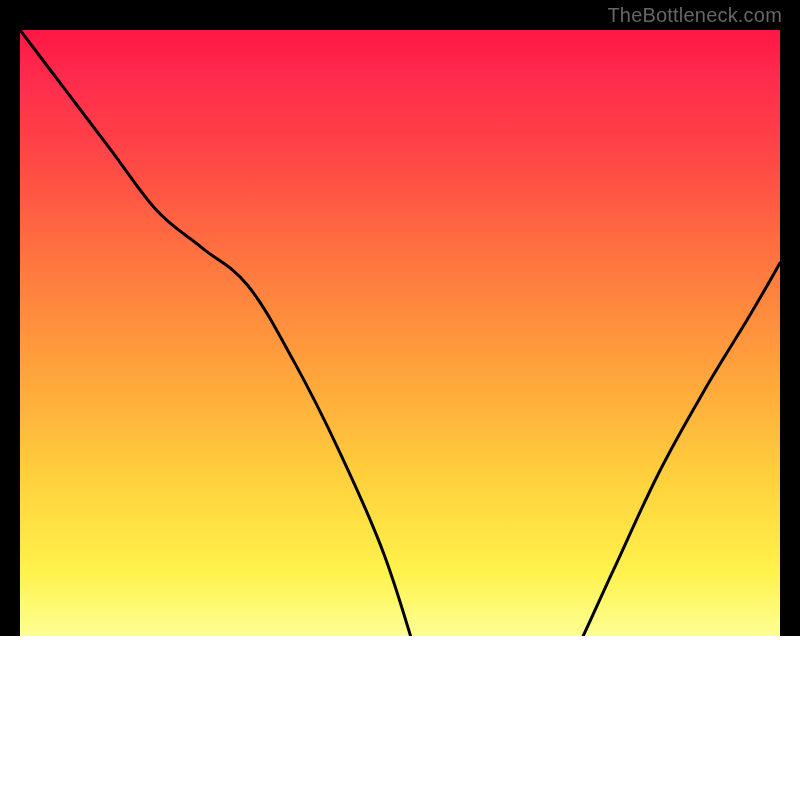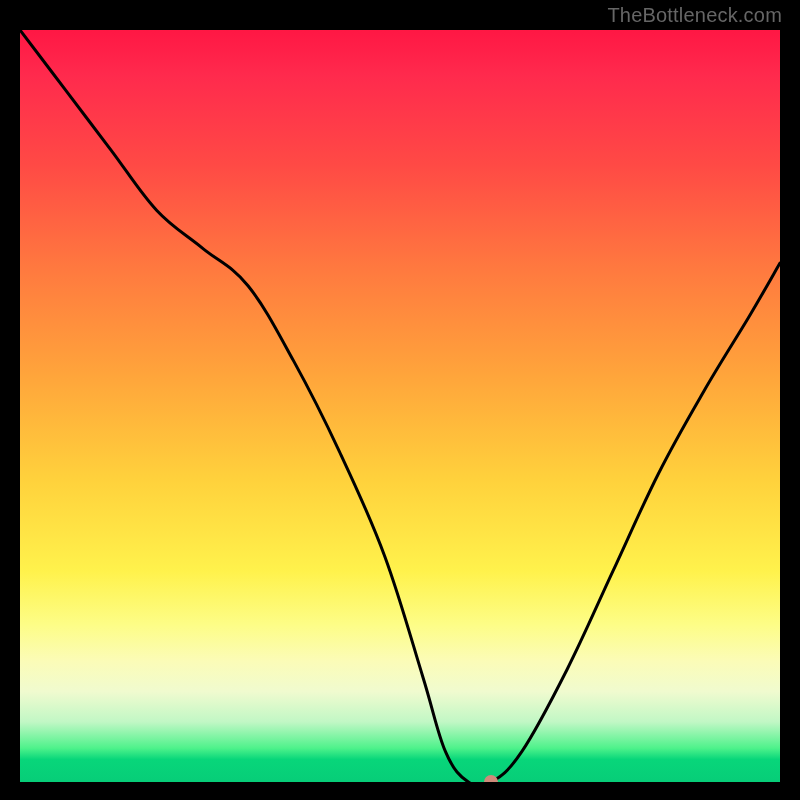--- a/index.html
+++ b/index.html
@@ -3,21 +3,21 @@
 <meta charset="utf-8">
 <style>
   body {
     margin: 0;
     padding: 0;
     background: #fff;
     font-family: Arial, Helvetica, sans-serif;
   }
   .frame {
     width: 800px;
-    height: 800px;
+    height: 636px;
     position: relative;
     background: #000;
   }
   .watermark {
     position: absolute;
     top: 4px;
     right: 18px;
     color: #666;
     font-size: 20px;
     font-weight: 500;

